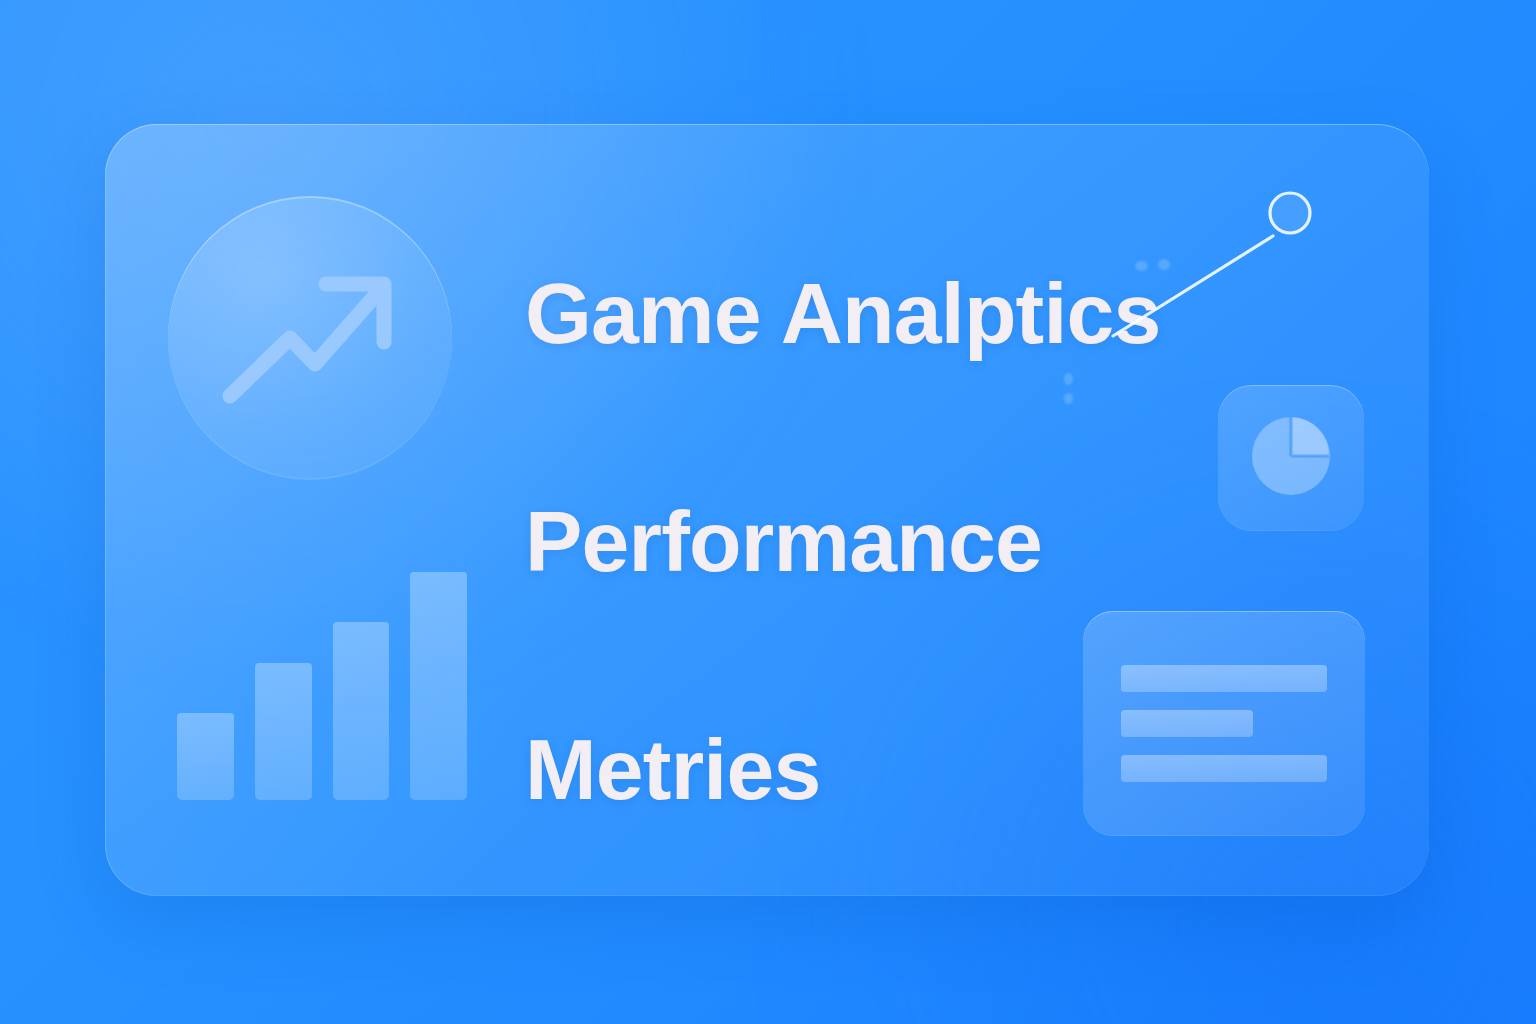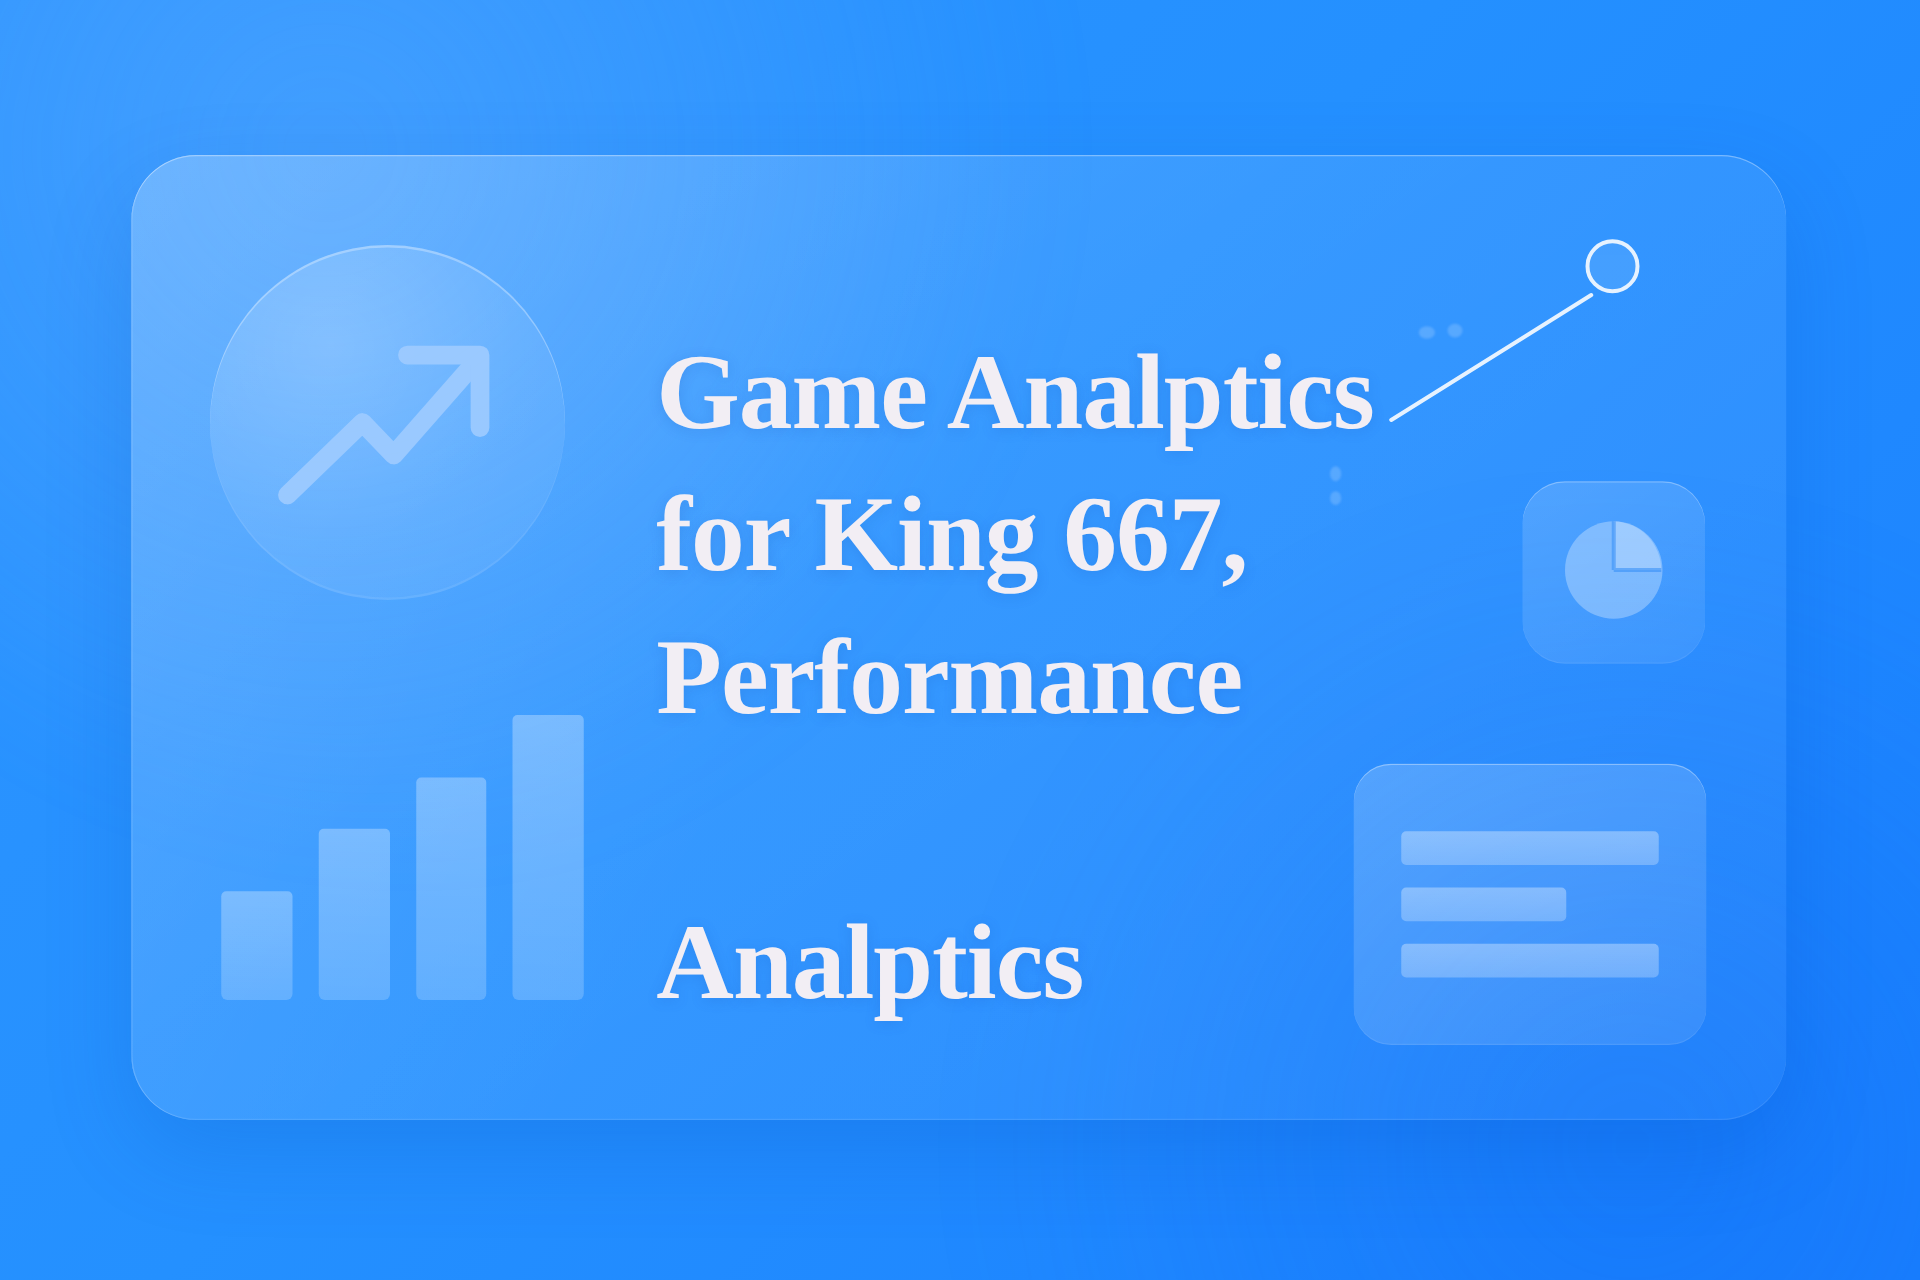--- a/index.html
+++ b/index.html
@@ -58,21 +58,20 @@
     height: 772px;
     border-radius: 52px;
     background:
       linear-gradient(145deg, rgba(255,255,255,0.175) 0%, rgba(255,255,255,0.085) 42%, rgba(255,255,255,0.045) 100%);
     box-shadow:
       inset 0 1px 0 rgba(255,255,255,0.34),
       inset 1px 0 0 rgba(255,255,255,0.17),
       inset 0 -1px 0 rgba(255,255,255,0.10),
       0 26px 70px rgba(7,70,175,0.18);
     overflow: hidden;
-    font-family: Liberation Serif, serif;
   }
   .panel-sheen {
     position: absolute;
     left: -10%;
     top: -50%;
     width: 75%;
     height: 190%;
     background: linear-gradient(118deg, rgba(255,255,255,0.12) 0%, rgba(255,255,255,0.0) 62%);
     pointer-events: none;
   }
@@ -213,24 +212,24 @@
 
     <div class="bars">
       <div class="bar" style="height:38%"></div>
       <div class="bar" style="height:60%"></div>
       <div class="bar" style="height:78%"></div>
       <div class="bar" style="height:100%"></div>
     </div>
 
     <h1 class="headline">
       <span>Game Analptics</span><br>
-      <span>for King 667,</span><br>
+      <br>
       <span>Performance</span><br>
       <br>
-      <span>Analptics</span>
+      <span>Metries</span>
     </h1>
 
     <div class="artifact" style="left:1030px; top:137px; width:13px; height:10px;"></div>
     <div class="artifact" style="left:1053px; top:135px; width:12px; height:11px;"></div>
     <div class="artifact" style="left:959px; top:249px; width:9px; height:12px;"></div>
     <div class="artifact" style="left:959px; top:269px; width:9px; height:11px;"></div>
 
     <span class="accent-line">
       <svg width="300" height="220" viewBox="0 0 300 220" aria-hidden="true">
         <line x1="28" y1="192" x2="188" y2="92" stroke="#FFFFFF" stroke-width="3.2" stroke-linecap="round" opacity="0.88"></line>

